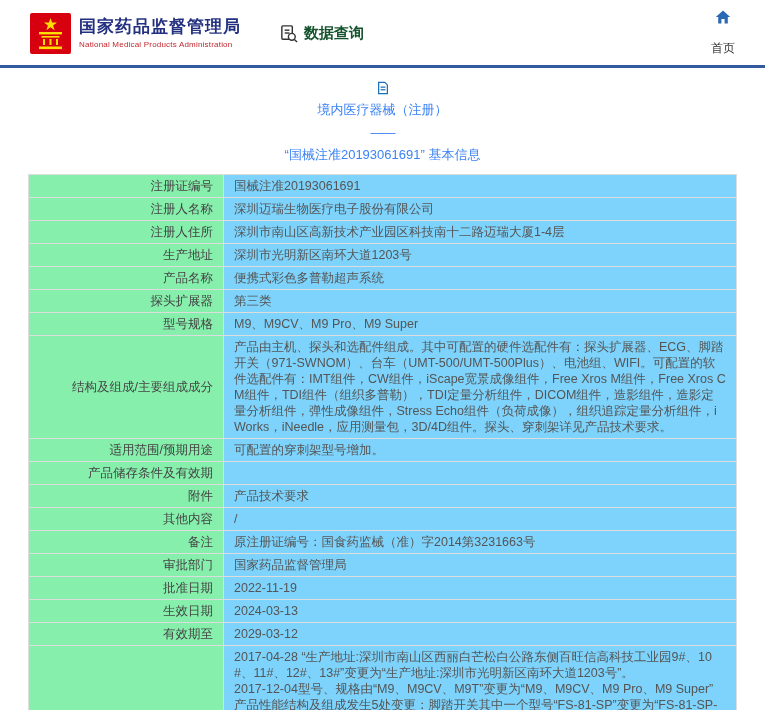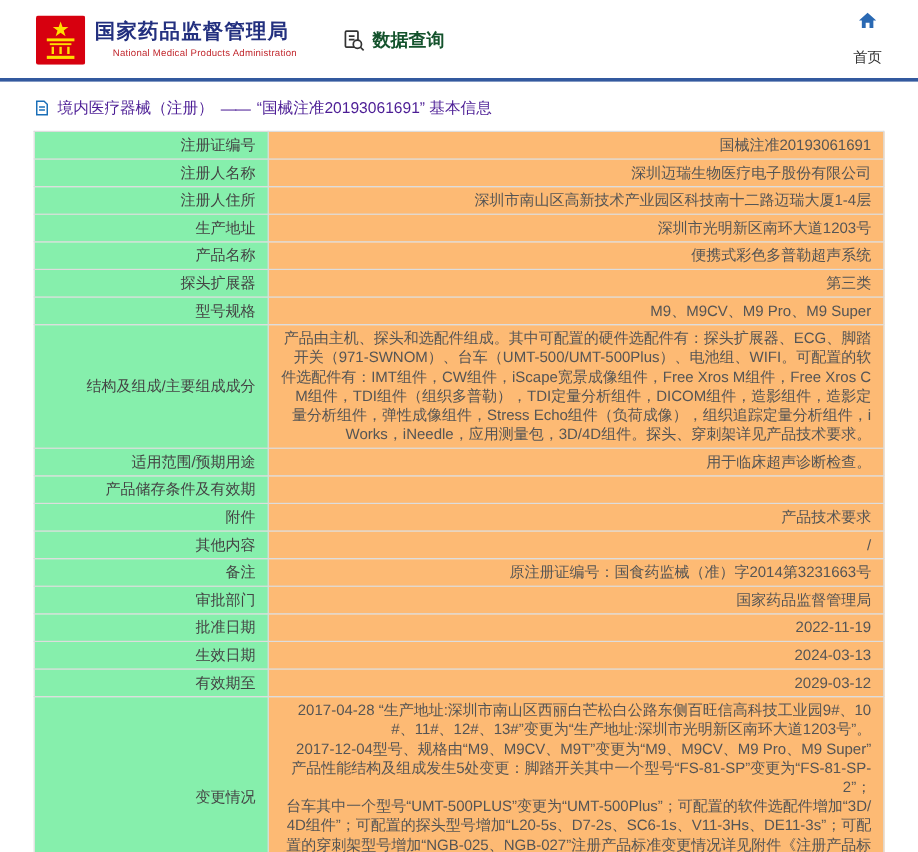--- a/index.html
+++ b/index.html
@@ -15,21 +15,21 @@
   .topbar {
     display: flex;
     align-items: center;
     padding: 9px 26px 8px 30px;
     background: #fff;
   }
   .logo-group { display: flex; align-items: center; gap: 8px; }
   .emblem svg { width: 41px; height: 41px; display: block; }
   .org-names { display: flex; flex-direction: column; justify-content: center; }
   .org-cn { font-size: 17px; font-weight: bold; color: #23307f; letter-spacing: 1px; line-height: 1.2; }
-  .org-en { font-size: 8px; color: #c1272d; margin-top: 2px; letter-spacing: 0.2px; margin-left: 15px; }
+  .org-en { font-size: 8px; color: #c1272d; margin-top: 2px; letter-spacing: 0.2px; }
   .data-query {
     display: flex; align-items: center; gap: 6px;
     margin-left: 38px;
     font-size: 15px; font-weight: bold; color: #14532d;
     cursor: pointer;
   }
   .data-query svg { width: 19px; height: 19px; }
   .top-nav { margin-left: auto; display: flex; gap: 30px; padding-right: 4px; }
   .nav-item {
     display: flex; flex-direction: column; align-items: center; gap: 15px;
@@ -37,21 +37,22 @@
   }
   .nav-item svg { width: 16px; height: 16px; }
 
   .blue-line { height: 3px; background: #33599e; }
 
   
   .breadcrumb {
     display: flex; align-items: center; gap: 6px;
     margin: 13px 28px 10px 28px;
     font-size: 13px;
-    color: #4c1d95;
+    color: #3b82f6;
+    flex-direction: column;
   }
   .breadcrumb svg { width: 14px; height: 14px; }
   .crumb-cat { cursor: pointer; }
   .crumb-dash { letter-spacing: -1px; }
 
   
   .info-table {
     width: 709px;
     margin: 0 28px;
     border-collapse: collapse;
@@ -66,22 +67,22 @@
     word-break: break-all;
   }
   .info-table th {
     width: 195px;
     background: #86efac;
     text-align: right;
     font-weight: normal;
     color: #444;
   }
   .info-table td {
-    background: #fdba74;
-    text-align: right;
+    background: #7dd3fc;
+    text-align: left;
     color: #555;
     white-space: pre-line;
   }
 </style>
 </head>
 <body>
 
 <div class="page">
 
   <header class="topbar">
@@ -169,21 +170,21 @@
       <tr>
         <th>型号规格</th>
         <td>M9、M9CV、M9 Pro、M9 Super</td>
       </tr>
       <tr>
         <th>结构及组成/主要组成成分</th>
         <td>产品由主机、探头和选配件组成。其中可配置的硬件选配件有：探头扩展器、ECG、脚踏开关（971-SWNOM）、台车（UMT-500/UMT-500Plus）、电池组、WIFI。可配置的软件选配件有：IMT组件，CW组件，iScape宽景成像组件，Free Xros M组件，Free Xros CM组件，TDI组件（组织多普勒），TDI定量分析组件，DICOM组件，造影组件，造影定量分析组件，弹性成像组件，Stress Echo组件（负荷成像），组织追踪定量分析组件，iWorks，iNeedle，应用测量包，3D/4D组件。探头、穿刺架详见产品技术要求。</td>
       </tr>
       <tr>
         <th>适用范围/预期用途</th>
-        <td>用于临床超声诊断检查。</td>
+        <td>可配置的穿刺架型号增加。</td>
       </tr>
       <tr>
         <th>产品储存条件及有效期</th>
         <td></td>
       </tr>
       <tr>
         <th>附件</th>
         <td>产品技术要求</td>
       </tr>
       <tr>

